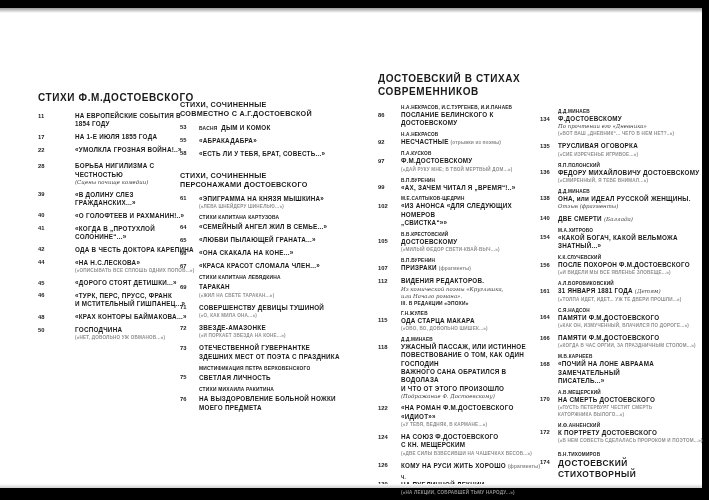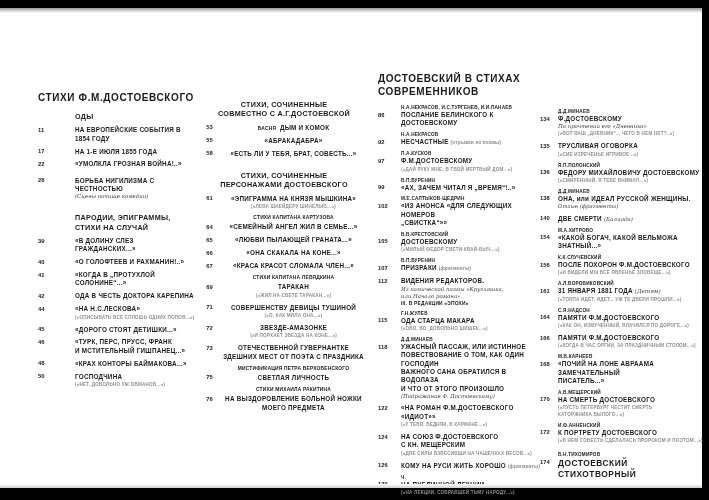--- a/index.html
+++ b/index.html
@@ -24,21 +24,21 @@
   }
   .page-title{
     position:absolute;margin:0;
     font-size:10px;font-weight:bold;letter-spacing:.6px;line-height:1.3;
     white-space:pre-line;
   }
   #lp-title{left:38px;top:83px;}
   #rp-title{left:378px;top:64px;}
   .col{position:absolute;}
   #col-l1{left:38px;top:104px;width:157px;--gut:37px;}
-  #col-l2{left:200px;top:92px;width:168px;text-align:center;--gut:19px;}
+  #col-l2{left:180px;top:92px;width:168px;--gut:19px;}
   #col-r1{left:378px;top:97px;width:163px;--gut:23px;}
   #col-r2{left:540px;top:101px;width:166px;--gut:18px;}
 
   .sec{font-size:7.2px;font-weight:bold;line-height:1.3;margin:13px 0 5px;
        white-space:pre-line;letter-spacing:.3px;}
   .col .sec:first-child{margin-top:0;}
   #col-l1 .sec{padding-left:var(--gut);}
   .subhead{font-size:4.9px;font-weight:bold;padding-left:var(--gut);
            margin:5px 0 3px;letter-spacing:.2px;}
   .item{margin-bottom:4.6px;}
@@ -63,21 +63,20 @@
 </style>
 </head>
 <body>
 
 <div class="sheet">
   <h1 class="page-title" id="rp-title">ДОСТОЕВСКИЙ В СТИХАХ
 СОВРЕМЕННИКОВ</h1>
   <h1 class="page-title" id="lp-title">СТИХИ Ф.М.ДОСТОЕВСКОГО</h1>
 
   <div class="col" id="col-l1">
-      <div class="sec">ОДЫ</div>
       <div class="item">
         <div class="trow">
           <span class="num">11</span>
           <div class="tbody">
             <div class="title">НА ЕВРОПЕЙСКИЕ СОБЫТИЯ В 1854 ГОДУ</div>
           </div>
         </div>
       </div>
       <div class="item">
         <div class="trow">
@@ -97,22 +96,20 @@
       </div>
       <div class="item gap">
         <div class="trow">
           <span class="num">28</span>
           <div class="tbody">
             <div class="title">БОРЬБА НИГИЛИЗМА С ЧЕСТНОСТЬЮ</div>
             <div class="ital">(Сцены почище комедии)</div>
           </div>
         </div>
       </div>
-      <div class="sec">ПАРОДИИ, ЭПИГРАММЫ,
-СТИХИ НА СЛУЧАЙ</div>
       <div class="item">
         <div class="trow">
           <span class="num">39</span>
           <div class="tbody">
             <div class="title">«В ДОЛИНУ СЛЕЗ ГРАЖДАНСКИХ...»</div>
           </div>
         </div>
       </div>
       <div class="item">
         <div class="trow">

